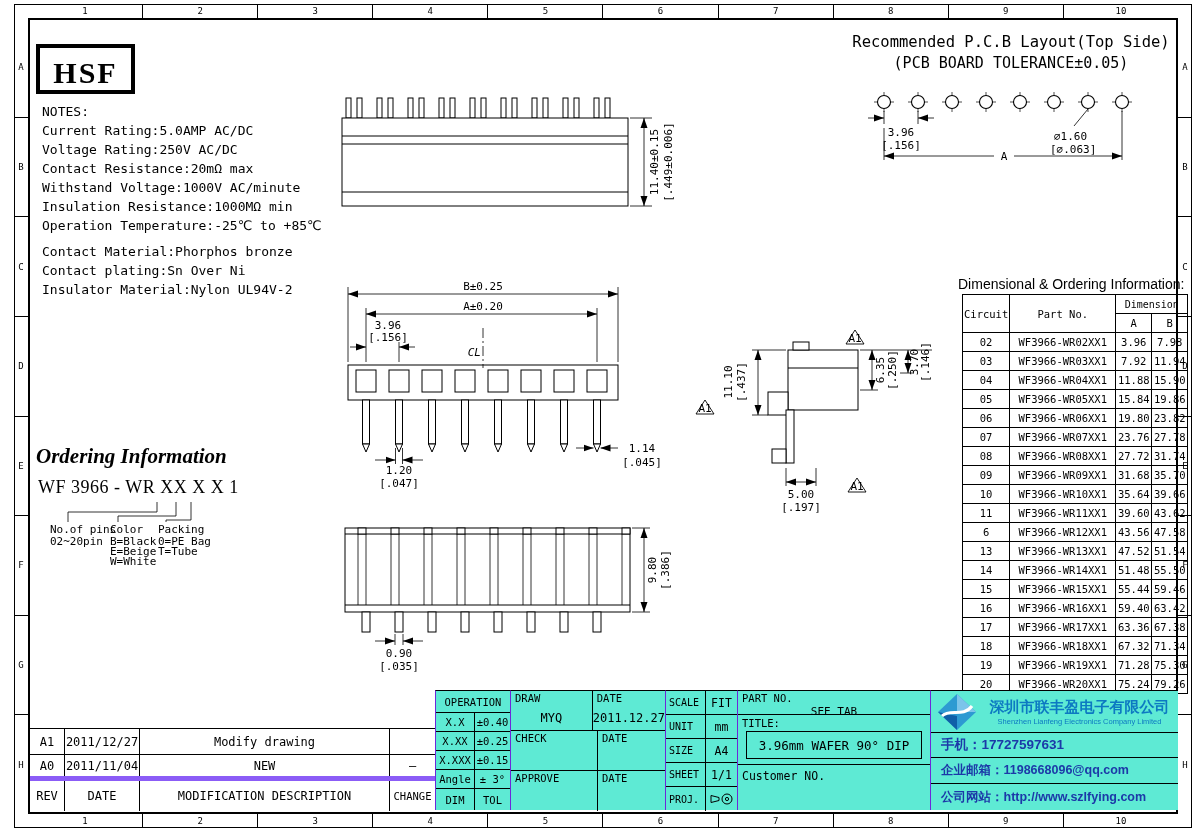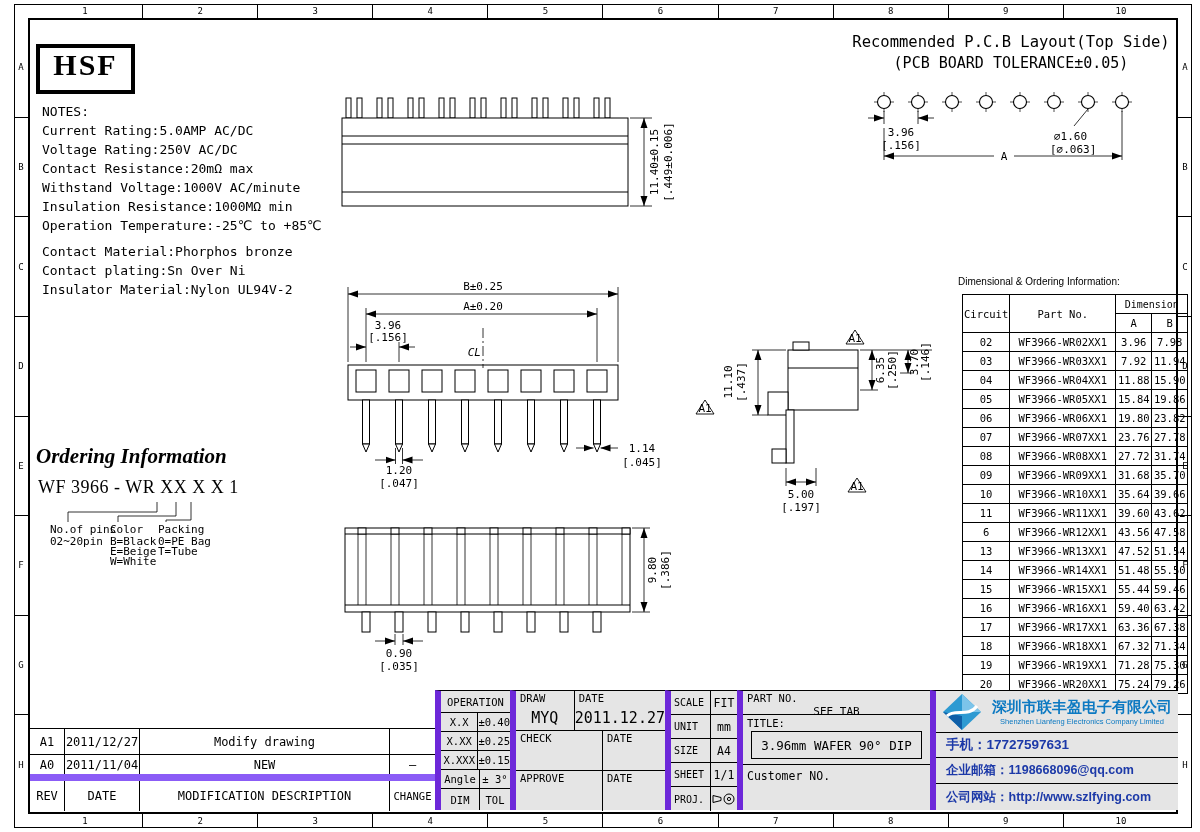--- a/index.html
+++ b/index.html
@@ -12,32 +12,32 @@
   .strip{display:flex}
   .strip .cell{flex:1;display:flex;align-items:center;justify-content:center;font-size:9px}
   .strip-h .cell+.cell{border-left:1px solid #000}
   .strip-v{flex-direction:column}
   .strip-v .cell+.cell{border-top:1px solid #000}
   
   #dimtable{border-collapse:collapse;table-layout:fixed}
   #dimtable th,#dimtable td{border:1px solid #000;font-size:10.5px;font-weight:normal;
       text-align:center;height:19px;padding:0 1px;white-space:nowrap}
   
-  .tb{border-top:1px solid #000;border-left:6px solid #6d28d9;font-size:11px;background:#e5e5e5}
+  .tb{border-top:1px solid #000;border-left:1px solid #6d28d9;font-size:11px;background:#5eead4}
   .revrow{display:flex}
   .revrow>div{border-right:1px solid #000;display:flex;align-items:center;justify-content:center;font-size:12px;white-space:nowrap}
   .revrow>div:last-child{border-right:none}
   .oprow{display:flex;height:19px;border-bottom:1px solid #000}
   .oprow>div{display:flex;align-items:center;justify-content:center;font-size:10.5px}
   .opdim{width:39px;border-right:1px solid #000}
   .optol{flex:1}
   .so-sec{display:flex;height:40px}
   .so-cell{display:flex;flex-direction:column}
   .so-label{font-size:10.5px;padding:1px 4px}
-  .so-value{flex:1;display:flex;align-items:center;justify-content:center;font-size:15px}
+  .so-value{flex:1;display:flex;align-items:center;justify-content:center;font-size:12px}
   .inforow{display:flex;height:24px;border-bottom:1px solid #000}
   .inforow:last-child{border-bottom:none}
   .inflabel{width:40px;border-right:1px solid #000;display:flex;align-items:center;padding-left:3px;font-size:10px}
   .infvalue{flex:1;display:flex;align-items:center;justify-content:center;font-size:11.5px}
   .contact{font-family:"Liberation Sans",sans-serif;font-weight:bold;color:#1c39a8;
            display:flex;align-items:center;padding-left:10px;white-space:nowrap}
 </style>
 </head>
 <body>
 
@@ -96,21 +96,21 @@
   <div class="cell">A</div>
       <div class="cell">B</div>
       <div class="cell">C</div>
       <div class="cell">D</div>
       <div class="cell">E</div>
       <div class="cell">F</div>
       <div class="cell">G</div>
       <div class="cell">H</div>
     </div>
 
-  <div class="abs" style="left:36px;top:44px;width:99px;height:50px;border:4px solid #000;display:flex;align-items:flex-start;justify-content:center">
+  <div class="abs" style="left:36px;top:44px;width:99px;height:50px;border:4px solid #000;display:flex;align-items:flex-end;justify-content:center">
     <span style="font-family:'Liberation Serif',serif;font-weight:bold;font-size:30px;letter-spacing:2px">HSF</span>
   </div>
 
   <div class="abs" style="left:42px;top:102px;font-size:13px;line-height:19px">
     <div>NOTES:</div>
     <div>
 
     <div>Current Rating:5.0AMP AC/DC</div>
         <div>Voltage Rating:250V AC/DC</div>
         <div>Contact Resistance:20mΩ  max</div>
@@ -380,21 +380,21 @@
     <text x="12" y="43" font-size="9">02~20pin</text>
     <text x="72" y="31" font-size="9">Color</text>
     <text x="72" y="43" font-size="8.5">B=Black</text>
     <text x="72" y="53" font-size="8.5">E=Beige</text>
     <text x="72" y="63" font-size="8.5">W=White</text>
     <text x="120" y="31" font-size="9">Packing</text>
     <text x="120" y="43" font-size="8.5">0=PE Bag</text>
     <text x="120" y="53" font-size="8.5">T=Tube</text>
   </svg>
 
-  <div class="abs" style="left:958px;top:276px;width:224px;font-family:'Liberation Sans',sans-serif;font-size:10px;white-space:nowrap">Dimensional &amp; Ordering Information:</div>
+  <div class="abs" style="left:958px;top:276px;width:224px;font-family:'Liberation Sans',sans-serif;font-size:14px;white-space:nowrap">Dimensional &amp; Ordering Information:</div>
   <table id="dimtable" class="abs" style="left:962px;top:294px">
     <thead>
       <tr>
         <th rowspan="2" style="width:38px">Circuit</th>
         <th rowspan="2" style="width:106px">Part No.</th>
         <th colspan="2" style="font-size:10px">Dimension</th>
       </tr>
       <tr>
         <th style="width:36px">A</th>
         <th style="width:36px">B</th>
@@ -537,21 +537,21 @@
       </tbody>
   </table>
 
   <div class="abs" style="left:30px;top:728px;width:405px;height:82px;border-top:1px solid #000">
     <div class="revrow" style="height:26px;border-bottom:1px solid #000">
       <div style="width:35px">A1</div>
       <div style="width:75px">2011/12/27</div>
       <div style="flex:1">Modify drawing</div>
       <div style="width:45px"></div>
     </div>
-    <div class="revrow" style="height:26px;border-bottom:7px solid #8b5cf6">
+    <div class="revrow" style="height:26px;border-bottom:5px solid #8b5cf6">
       <div style="width:35px">A0</div>
       <div style="width:75px">2011/11/04</div>
       <div style="flex:1">NEW</div>
       <div style="width:45px">—</div>
     </div>
     <div class="revrow" style="height:30px">
       <div style="width:35px">REV</div>
       <div style="width:75px">DATE</div>
       <div style="flex:1">MODIFICATION  DESCRIPTION</div>
       <div style="width:45px;font-size:10.5px">CHANGE</div>

